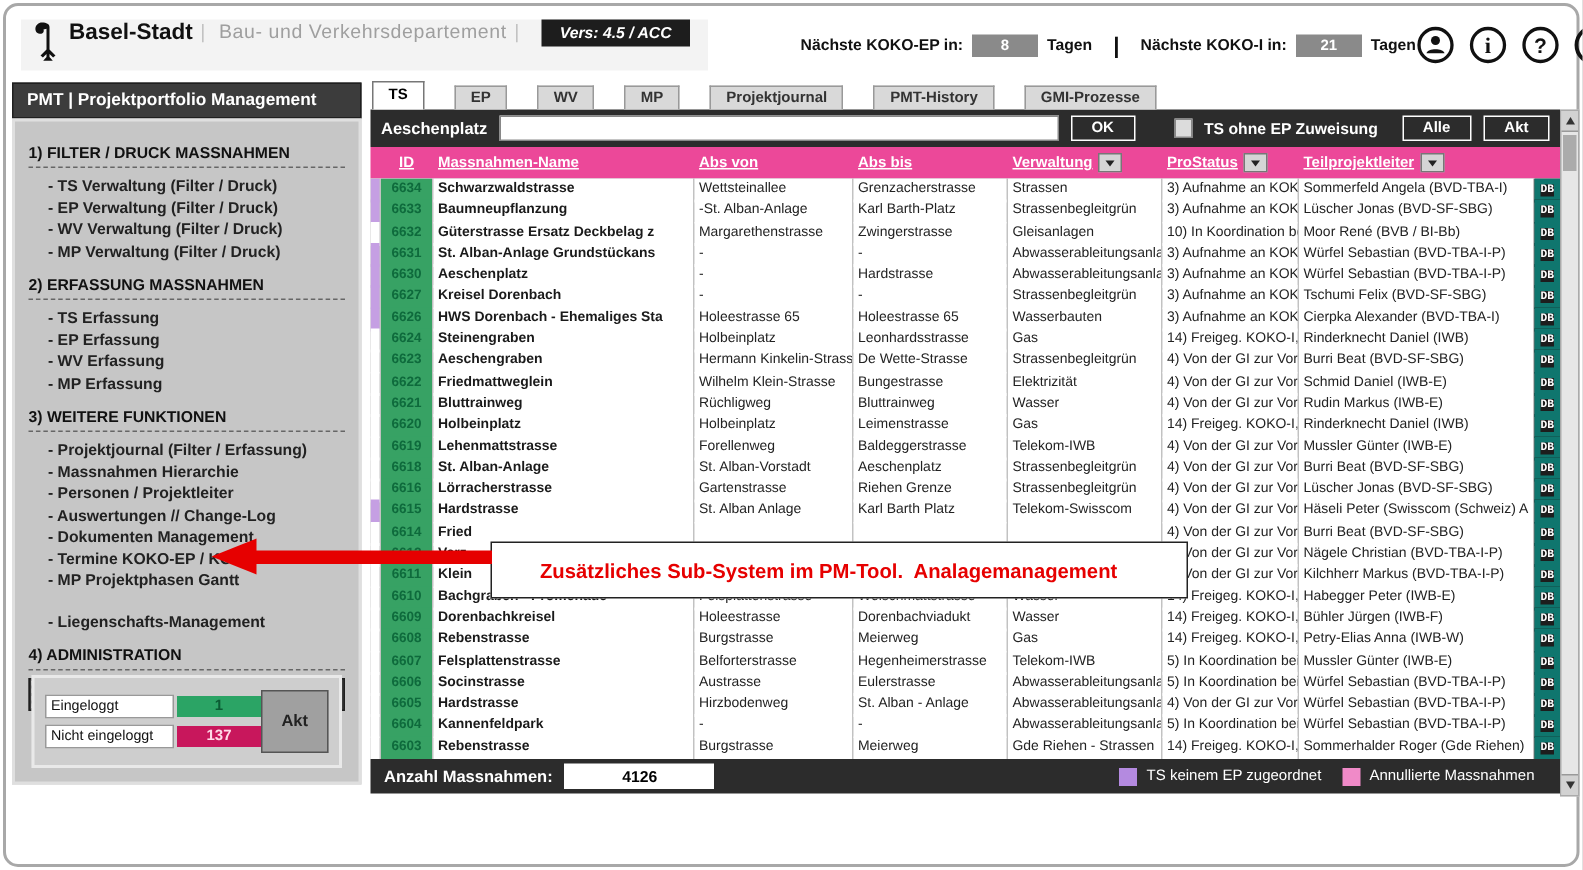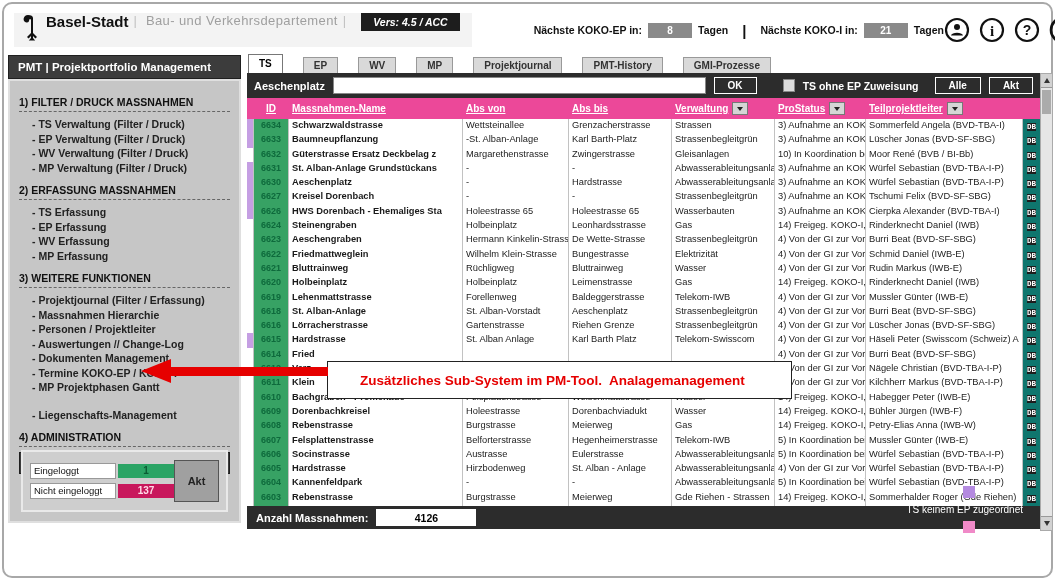--- a/index.html
+++ b/index.html
@@ -70,21 +70,21 @@
   .cc{background:#fff;font-size:9.3px;line-height:13px;padding:0 3px;white-space:nowrap;overflow:hidden;color:#222;}
   .cf{padding:0;background:#fff;}
   .cf.purple{background:#c59fe3;}
   .cid{background:#37a264;color:#0e6a3c;font-weight:bold;text-align:center;font-size:9px;padding:0 1px;}
   .cname{font-weight:bold;color:#1a1a1a;}
   .cdb{background:#1d1d1d;color:#fff;font-weight:bold;font-size:7.5px;border:4px solid #0f766e;
        display:flex;align-items:center;justify-content:center;padding:0;font-family:Liberation Mono, monospace;cursor:pointer;}
 
   .tfoot{height:23px;background:#2c2c2c;display:flex;align-items:center;padding:0 9px;gap:8px;width:793px;box-sizing:border-box;}
   .countinput{width:96px;height:15px;border:none;font-weight:bold;font-size:10.5px;text-align:center;font-family:inherit;}
-  .legend{margin-left:auto;display:flex;align-items:center;gap:6px;flex-direction:column;}
+  .legend{margin-left:auto;display:flex;align-items:center;gap:6px;}
   .lgsq{width:12px;height:12px;display:inline-block;flex:none;}
   .lgtxt{color:#fff;font-size:10px;white-space:nowrap;margin-right:8px;}
 
   .vscroll{position:absolute;right:0;top:18px;width:13px;height:458px;background:#e6e6e6;border:1px solid #aaa;box-sizing:border-box;}
   .sarrow{height:13px;background:#d2d2d2;display:flex;align-items:center;justify-content:center;cursor:pointer;}
   .sarrow.up{border-bottom:1px solid #999;}
   .sarrow.dn{position:absolute;bottom:0;left:0;right:0;border-top:1px solid #999;}
   .tri-up{width:0;height:0;border-left:3.5px solid transparent;border-right:3.5px solid transparent;border-bottom:5px solid #333;}
   .tri-dn{width:0;height:0;border-left:3.5px solid transparent;border-right:3.5px solid transparent;border-top:5px solid #333;}
   .sthumb{position:absolute;top:16px;left:1px;right:1px;height:24px;background:#ababab;cursor:grab;}

